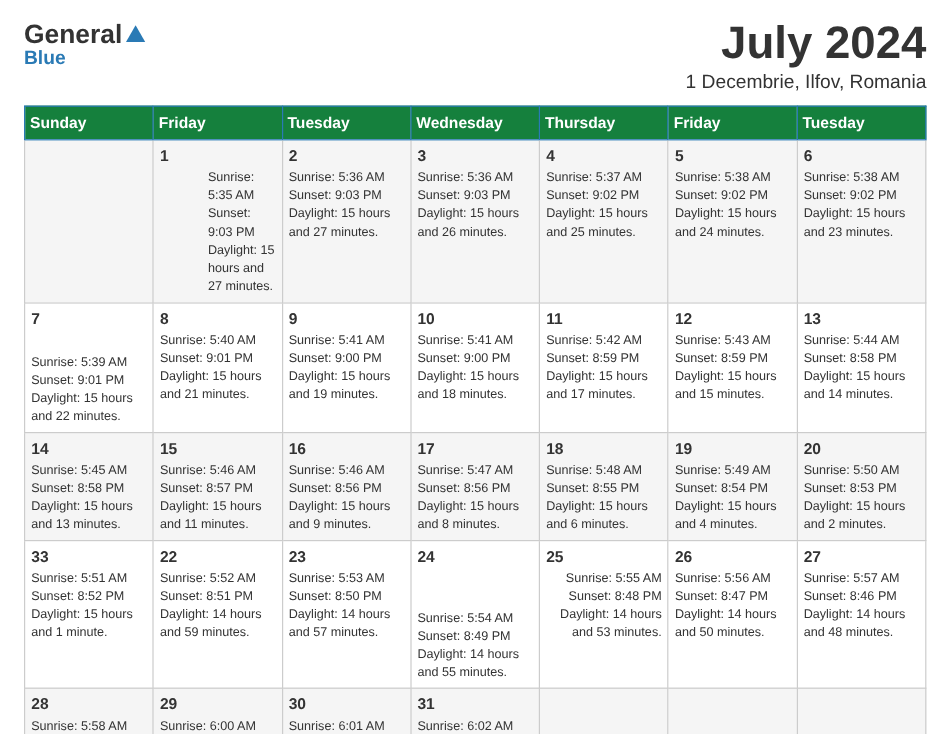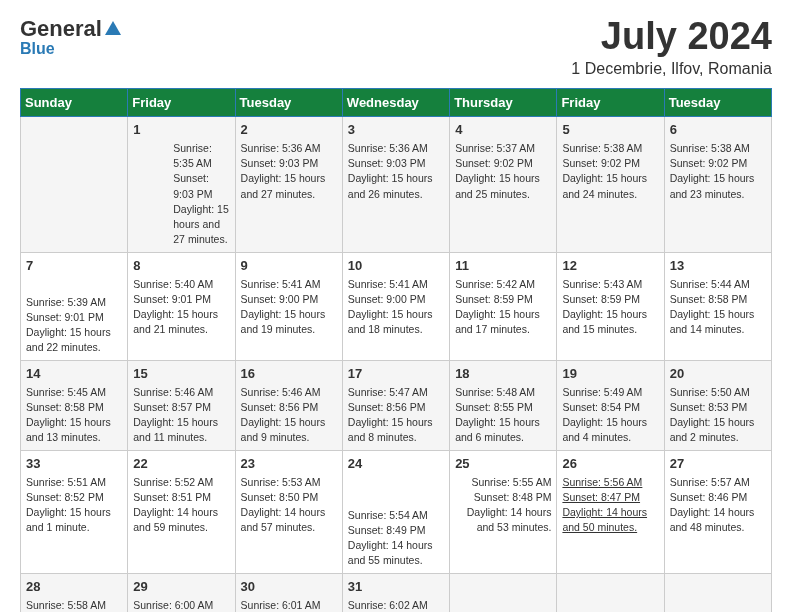--- a/index.html
+++ b/index.html
@@ -281,21 +281,21 @@
 Daylight: 14 hours and 55 minutes.</div>
           </td>
           <td>
             <span class="day-number">25</span>
             <div class="day-detail" style="white-space: pre-line; text-align: right;">Sunrise: 5:55 AM
 Sunset: 8:48 PM
 Daylight: 14 hours and 53 minutes.</div>
           </td>
           <td>
             <span class="day-number">26</span>
-            <div class="day-detail" style="white-space: pre-line; text-decoration: underline;">Sunrise: 5:56 AM
+            <div class="day-detail" style="white-space: pre-line;">Sunrise: 5:56 AM
 Sunset: 8:47 PM
 Daylight: 14 hours and 50 minutes.</div>
           </td>
           <td>
             <span class="day-number">27</span>
             <div class="day-detail" style="white-space: pre-line;">Sunrise: 5:57 AM
 Sunset: 8:46 PM
 Daylight: 14 hours and 48 minutes.</div>
           </td>
         </tr>

